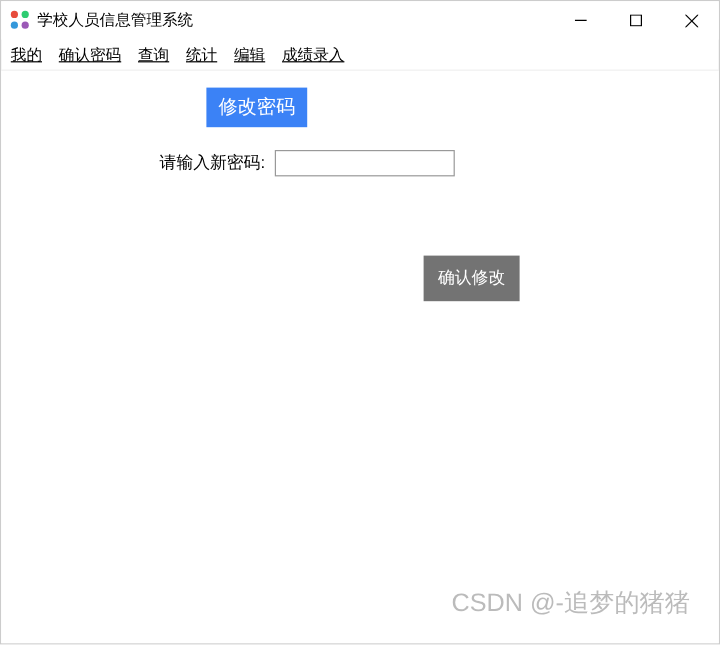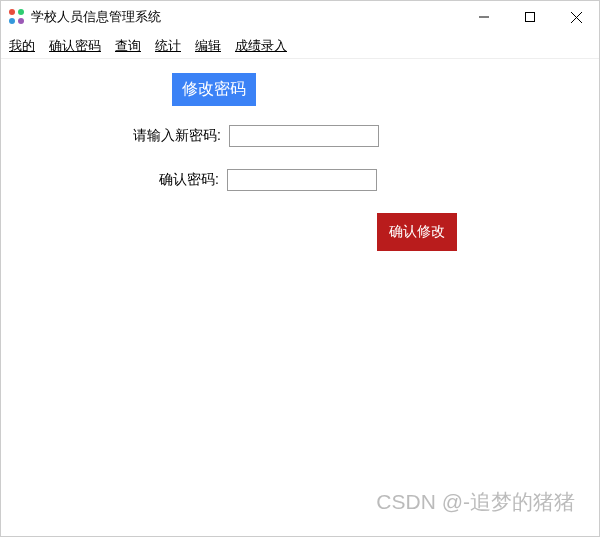--- a/index.html
+++ b/index.html
@@ -97,23 +97,23 @@
     .text-input {
       width: 150px;
       height: 22px;
       border: 1px solid #999;
       background: #fff;
       padding: 0 4px;
       font-size: 13px;
     }
     .submit-btn {
       position: absolute;
-      left: 376px;
+      left: 352px;
       top: 154px;
-      background: #b91c1c;
+      background: #737373;
       color: #fff;
       border: none;
       padding: 10px 12px;
       font-size: 14px;
       cursor: pointer;
     }
     .watermark {
       position: absolute;
       right: 24px;
       bottom: 20px;
@@ -167,22 +167,18 @@
   </div>
 
   <div class="content">
     <div class="section-title">修改密码</div>
 
     <div class="form-row row1">
       <span class="form-label">请输入新密码:</span>
       <input type="text" class="text-input" value="" style="">
     </div>
 
-    <div class="form-row row2">
-      <span class="form-label">确认密码:</span>
-      <input type="text" class="text-input" value="" style="">
-    </div>
 
     <button class="submit-btn">确认修改</button>
   </div>
 
   <div class="watermark">CSDN @-追梦的猪猪</div>
 </div>
 
 </body></html>

